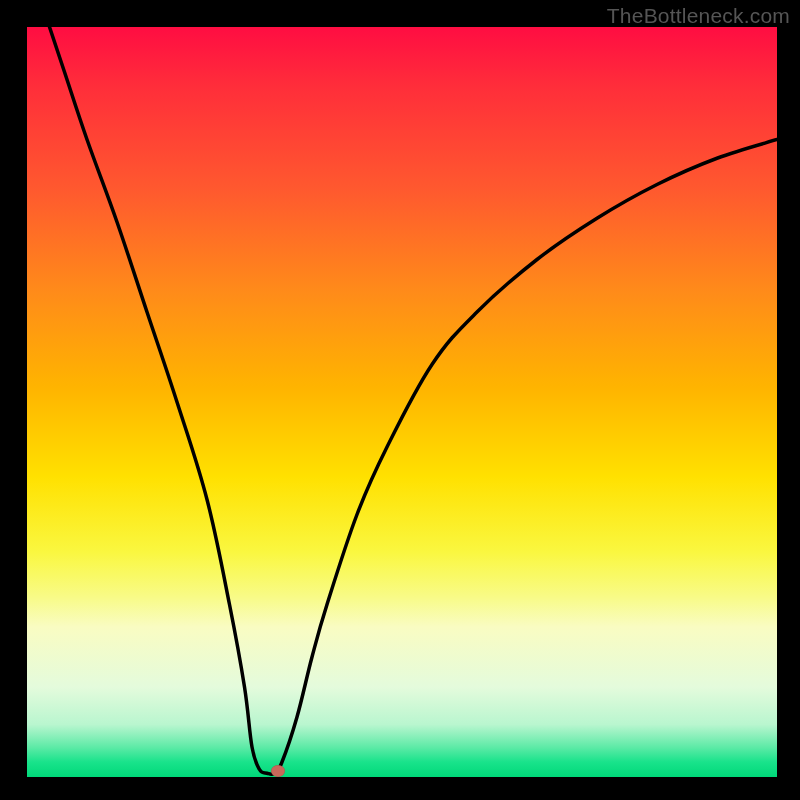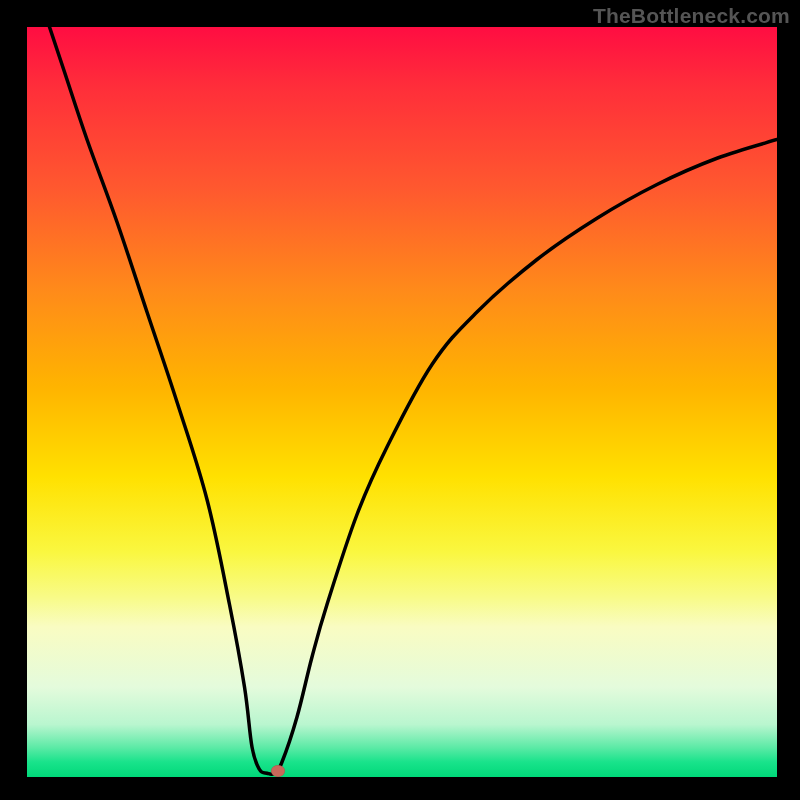--- a/index.html
+++ b/index.html
@@ -16,21 +16,21 @@
     width: 800px;
     height: 800px;
     background: #000;
   }
   .watermark {
     position: absolute;
     top: 4px;
     right: 10px;
     color: #555;
     font-size: 21px;
-    font-weight: 700;
+    font-weight: 400;
     letter-spacing: 0.2px;
     user-select: none;
     z-index: 5;
   }
   .plot {
     position: absolute;
     left: 27px;
     top: 27px;
     width: 750px;
     height: 750px;

